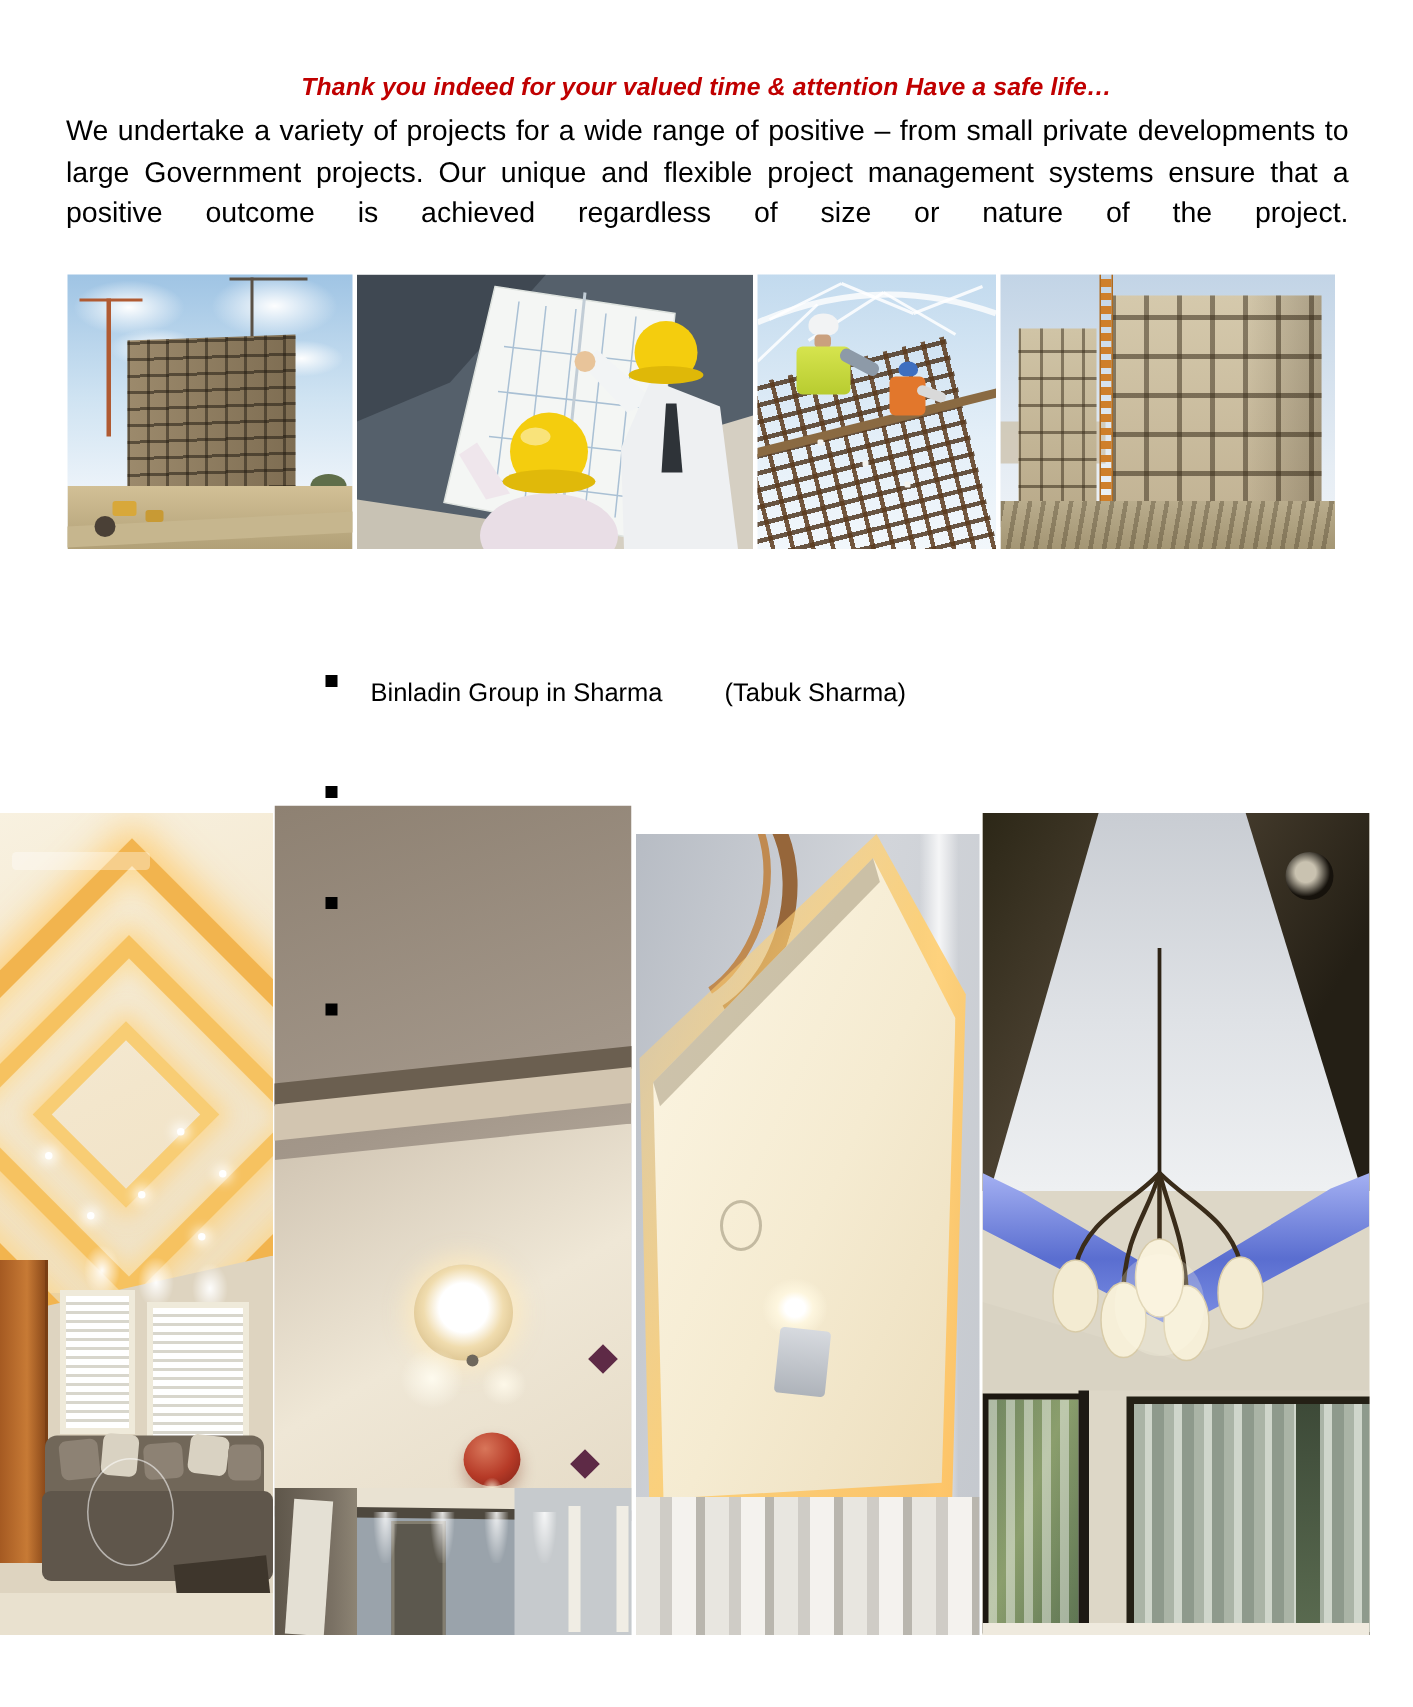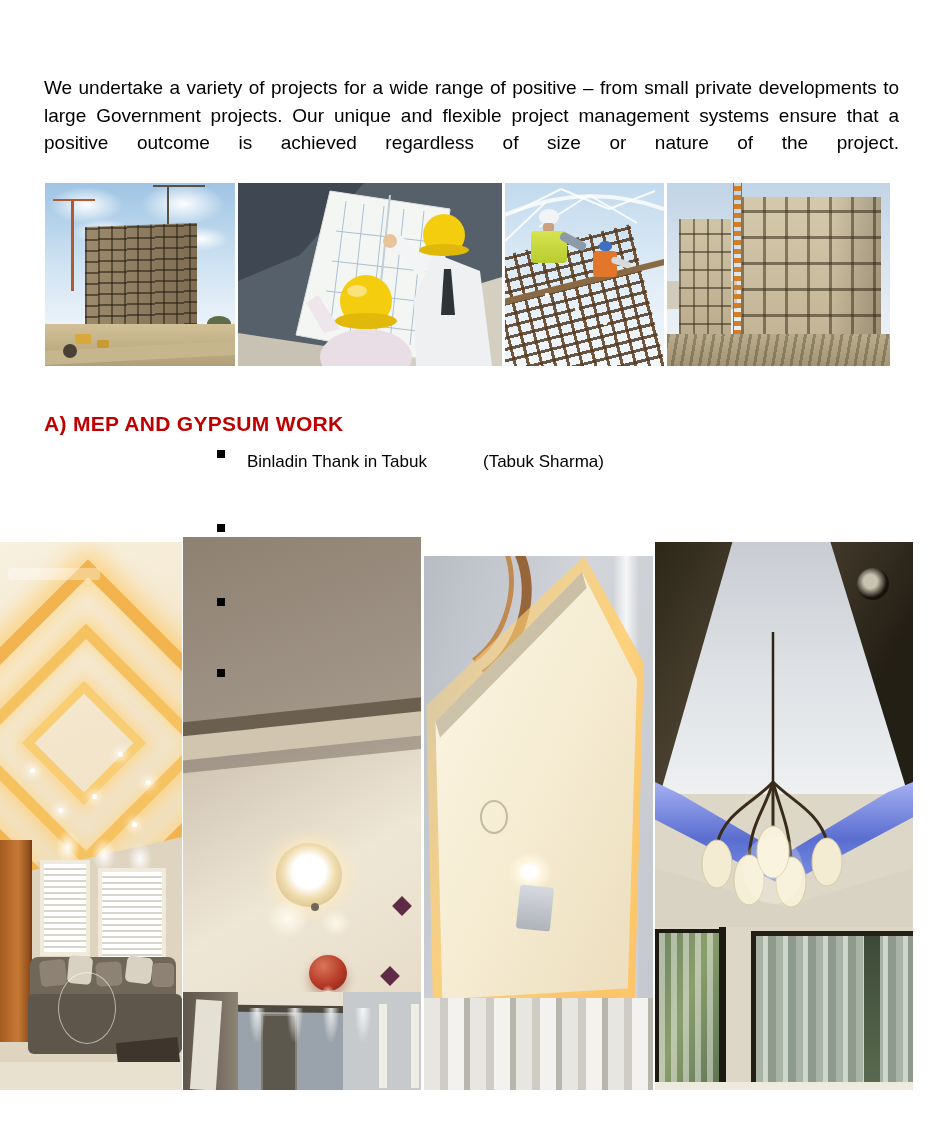--- a/index.html
+++ b/index.html
@@ -202,20 +202,21 @@
   .g4-glass{position:absolute;left:108px;top:0;width:16px;height:100%;
     background:linear-gradient(#3d4a38,#5a6b50);}
   .g4-floor{position:absolute;left:0;bottom:0;width:100%;height:8px;background:#efeade;}
   .g4-chand{position:absolute;left:30px;top:90px;width:190px;height:330px;z-index:4;}
 </style>
 </head>
 <body>
 
 <div class="page">
 
+  <div class="closing-note">Thank you indeed for your valued time &amp; attention Have a safe life…</div>
   <p class="intro">We undertake a variety of projects for a wide range of positive – from small private developments to large Government projects. Our unique and flexible project management systems ensure that a positive outcome is achieved regardless of size or nature of the project.</p>
 
   <div class="top-row">
 
     <div class="photo p1" role="img" aria-label="construction site with tower cranes and steel building frame">
       <div class="cloud" style="left:4px;top:4px;width:74px;height:36px;"></div>
       <div class="cloud" style="left:96px;top:0;width:84px;height:42px;"></div>
       <div class="cloud" style="left:28px;top:36px;width:60px;height:26px;"></div>
       <div class="cloud" style="left:128px;top:44px;width:56px;height:24px;"></div>
       <div class="p1-jib-l"></div>
@@ -292,24 +293,23 @@
 
     <div class="photo p4" role="img" aria-label="reinforced concrete building frame under construction">
       <div class="p4-bg"></div>
       <div class="p4-tower"></div>
       <div class="p4-main"></div>
       <div class="p4-crane"></div>
       <div class="p4-debris"></div>
     </div>
   </div>
 
-  <h2 class="heading">A) MEP AND GYPSUM WORK</h2>
 
   <span class="sq" style="left:217px;top:450px;"></span>
-  <span class="b-text">Binladin Thank in Tabuk</span>
+  <span class="b-text">Binladin Group in Sharma</span>
   <span class="b-note">(Tabuk Sharma)</span>
   <span class="sq" style="left:217px;top:524px;"></span>
   <span class="sq" style="left:217px;top:598px;"></span>
   <span class="sq" style="left:217px;top:669px;"></span>
 
   <div class="gphoto g1" role="img" aria-label="living room with geometric gypsum ceiling and warm LED cove lighting">
     <div class="g1-ceil">
       <div class="dia d1"></div>
       <div class="dia d2"></div>
       <div class="dia d3"></div>

